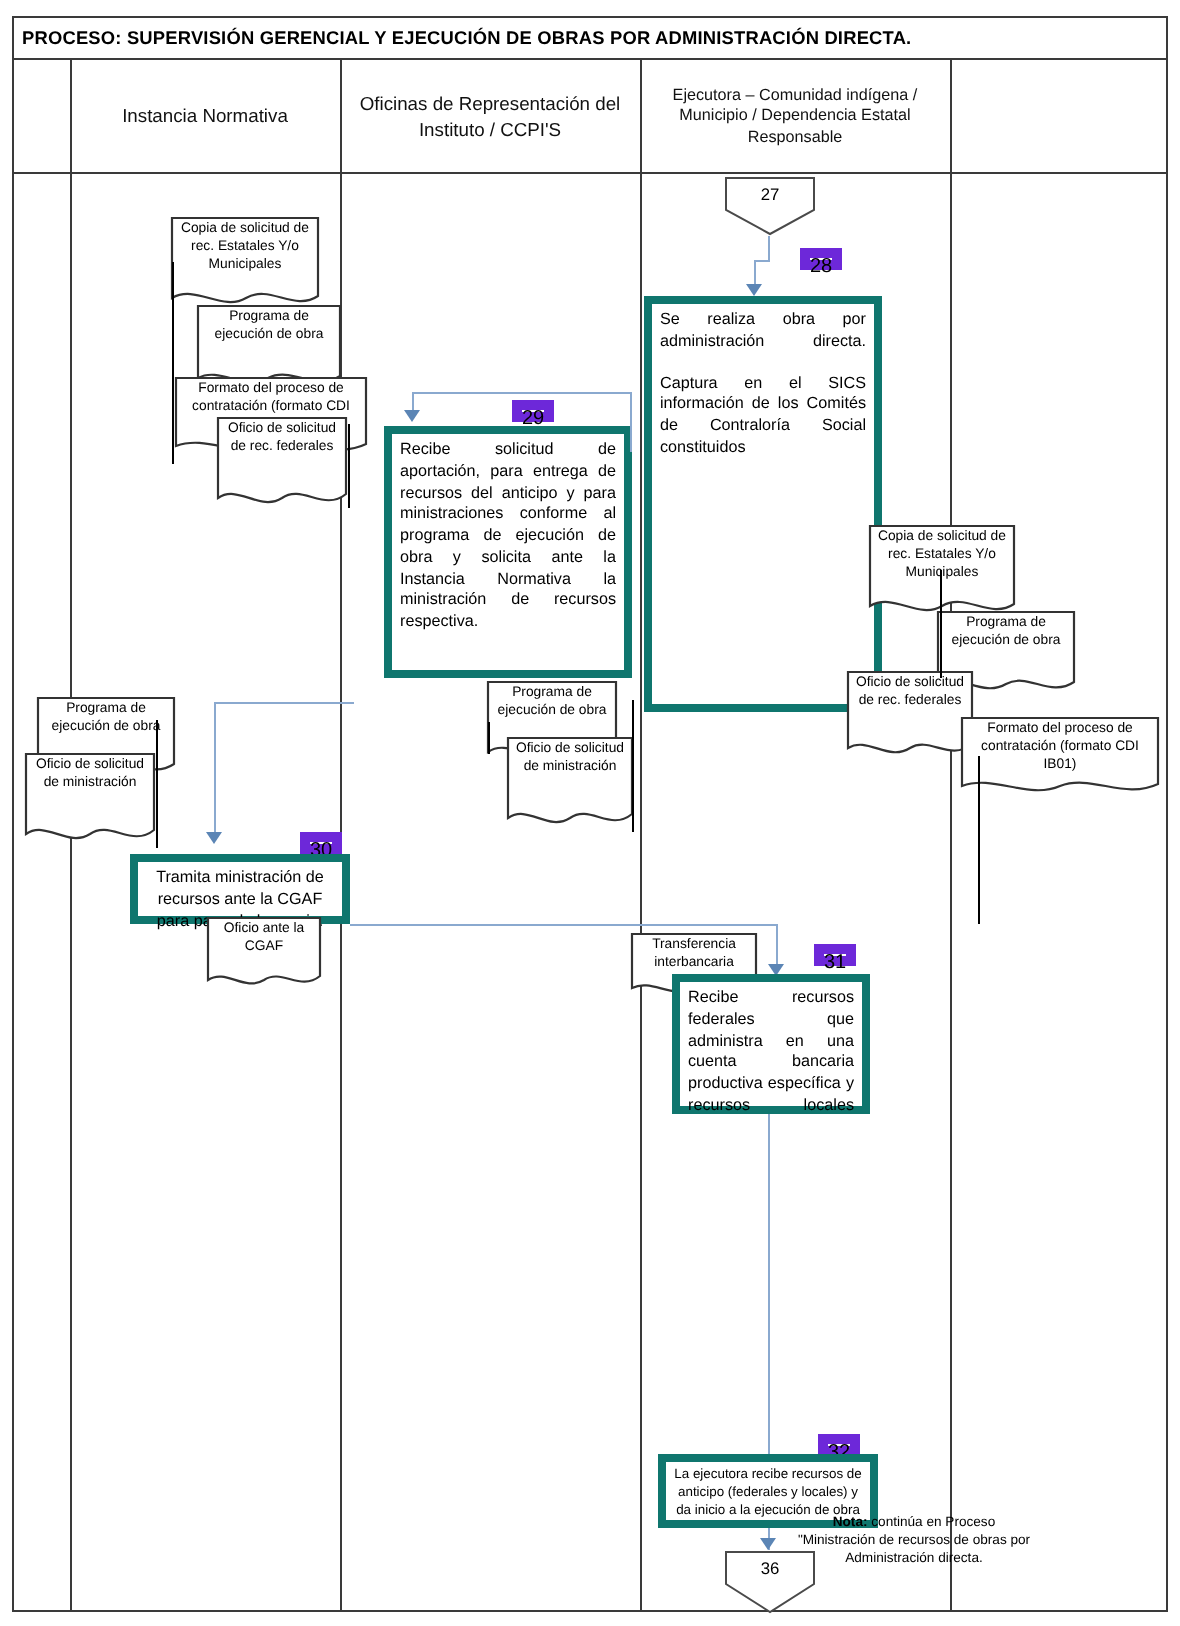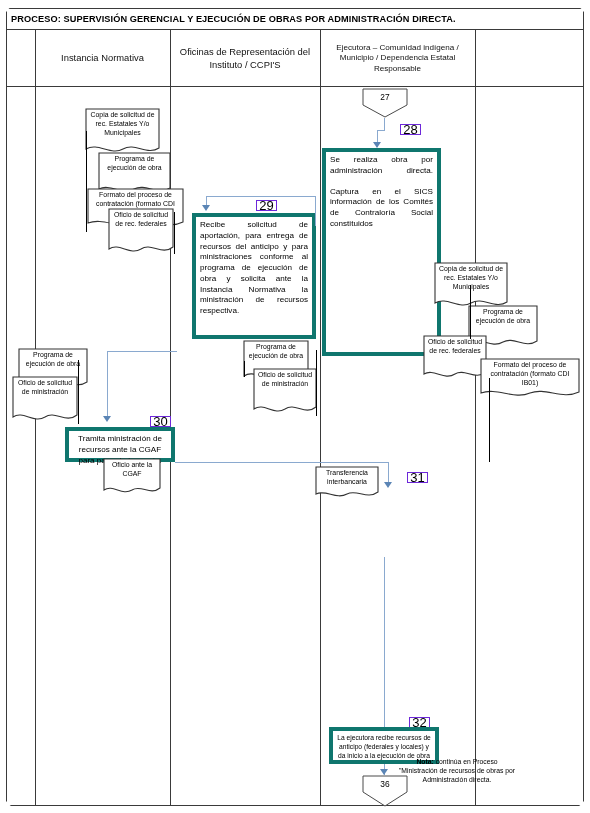--- a/index.html
+++ b/index.html
@@ -1,17 +1,17 @@
 <!DOCTYPE html>
 <html><head>
 <meta charset="utf-8">
 <style>
   html,body{margin:0;padding:0;background:#fff;}
   body{font-family:"Liberation Sans","DejaVu Sans",sans-serif;}
-  #page{position:relative;width:590px;height:813px;background:#fff;overflow:hidden;border-radius:30px;}
+  #page{position:relative;width:590px;height:813px;background:#fff;overflow:hidden;}
 
   
   .frame{position:absolute;left:6px;top:8px;width:578px;height:798px;border:1.5px solid #3a3a3a;box-sizing:border-box;}
   .title-bar{position:absolute;left:6px;top:8px;width:578px;height:22px;border-bottom:1.5px solid #3a3a3a;box-sizing:border-box;
              display:flex;align-items:center;}
   .title-bar .t{font-size:9.2px;font-weight:bold;color:#000;padding-left:5px;letter-spacing:.1px;white-space:nowrap;}
 
   
   .hdr-band{position:absolute;left:6px;top:30px;width:578px;height:57px;box-sizing:border-box;border-bottom:1.5px solid #3a3a3a;}
   .colsep{position:absolute;top:30px;width:0;border-left:1.5px solid #3a3a3a;}
@@ -22,21 +22,21 @@
   
   .lane{position:absolute;width:0;border-left:1.5px solid #3a3a3a;}
 
   
   .box{position:absolute;border:4px solid #0f766e;background:#fff;box-sizing:border-box;}
   .box .txt{font-size:8.1px;color:#000;line-height:1.33;padding:3px 4px;display:block;}
   .box .txt.just{text-align:justify;text-align-last:justify;}
   .box .txt.ctr{text-align:center;}
 
   
-  .numchip{position:absolute;border:1px solid #6d28d9;background:#fff;font-size:13px;text-align:center;
+  .numchip{position:absolute;border:5px solid #6d28d9;background:#fff;font-size:10px;text-align:center;
            line-height:10px;height:11px;width:21px;color:#000;box-sizing:border-box;}
 
   
   .doc{position:absolute;box-sizing:border-box;}
   .doc svg{position:absolute;left:0;top:0;width:100%;height:100%;}
   .doc .dlabel{position:absolute;left:0;top:0;width:100%;box-sizing:border-box;
                font-size:6.9px;line-height:1.3;color:#000;text-align:center;padding:3px 3px 0 3px;}
 
   
   .cn{position:absolute;background:#8aa9cf;}
@@ -201,20 +201,23 @@
 
   <div class="doc" style="left:315px;top:466px;width:64px;height:34px;">
     <svg viewBox="0 0 64 34" preserveAspectRatio="none" aria-hidden="true">
       <path d="M1,1 L63,1 L63,26 C52,34 42,23 32,28 C21,34 11,23 1,28 Z" fill="#fff" stroke="#333" stroke-width="1.1"></path>
     </svg>
     <span class="dlabel">Transferencia interbancaria</span>
   </div>
 
   <div class="numchip" style="left:407px;top:472px;">31</div>
 
+  <div class="box" style="left:336px;top:487px;width:99px;height:70px;">
+    <span class="txt just">Recibe recursos federales que administra en una cuenta bancaria productiva específica y recursos locales</span>
+  </div>
 
   <div class="doc" style="left:434px;top:262px;width:74px;height:48px;">
     <svg viewBox="0 0 74 48" preserveAspectRatio="none" aria-hidden="true">
       <path d="M1,1 L73,1 L73,40 C61,48 49,34 37,41 C25,48 13,34 1,41 Z" fill="#fff" stroke="#333" stroke-width="1.1"></path>
     </svg>
     <span class="dlabel">Copia de solicitud de rec. Estatales Y/o Municipales</span>
   </div>
 
   <div class="doc" style="left:468px;top:305px;width:70px;height:44px;">
     <svg viewBox="0 0 70 44" preserveAspectRatio="none" aria-hidden="true">

